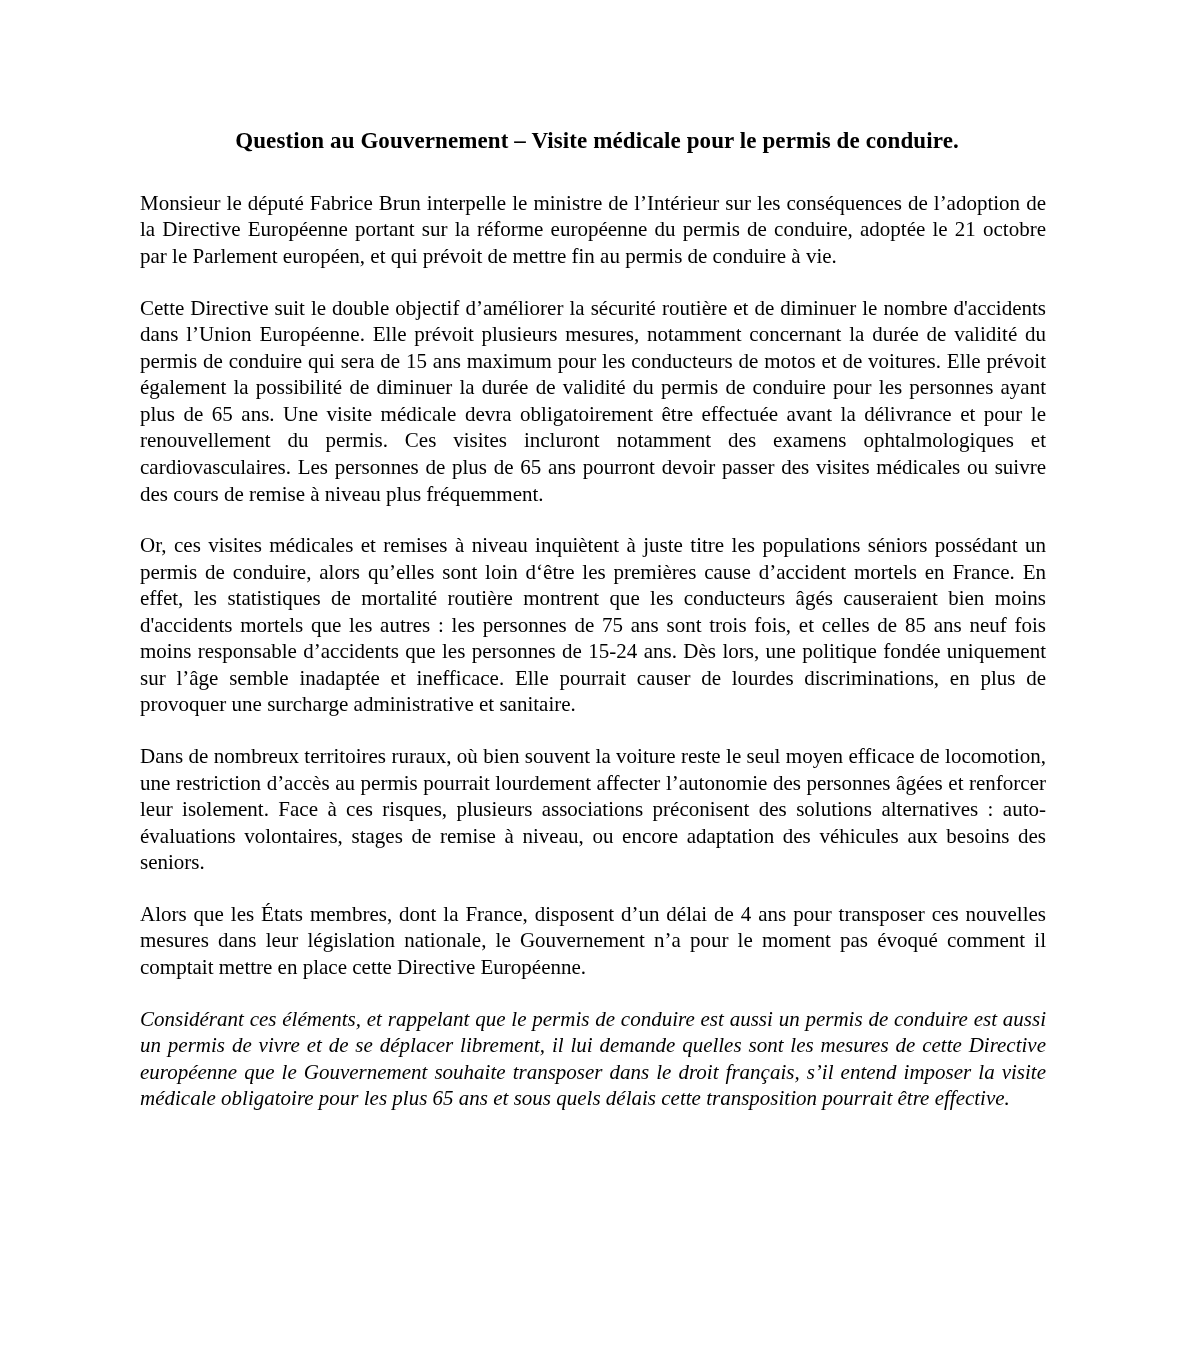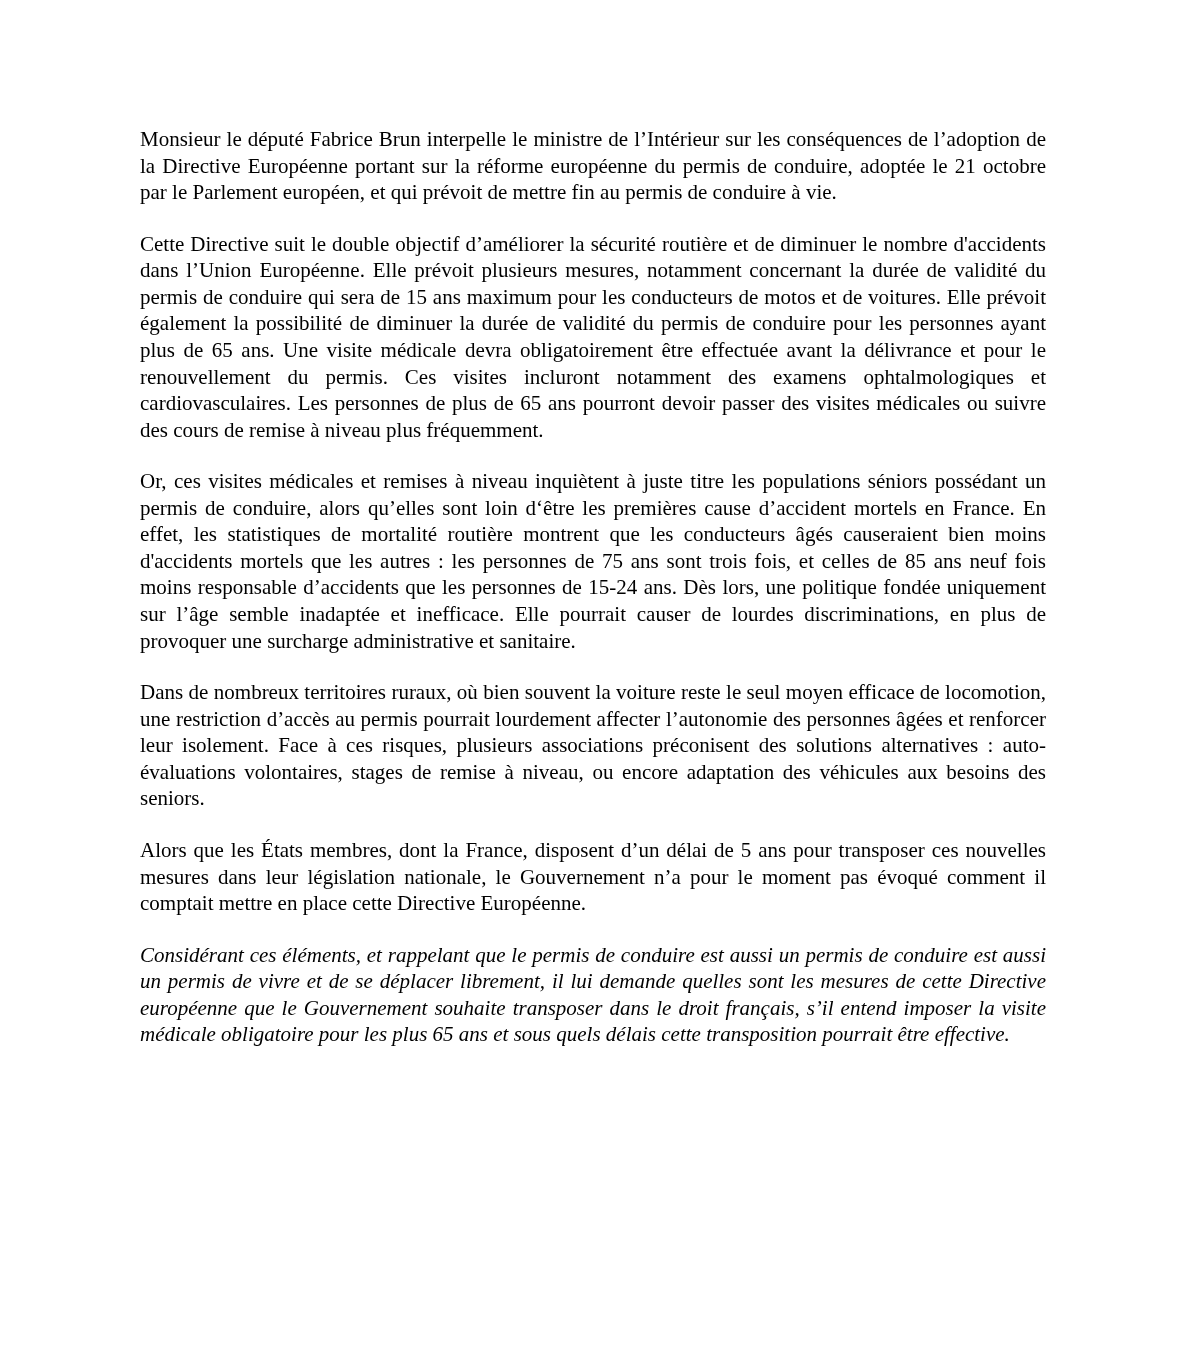--- a/index.html
+++ b/index.html
@@ -39,26 +39,27 @@
   .para:last-child {
     margin-bottom: 0;
     font-style: italic;
   }
 </style>
 </head>
 <body>
 
 <div class="page">
 
+  <h1 class="doc-title">Question au Gouvernement – Visite médicale pour le permis de conduire.</h1>
 
   <p class="para">Monsieur le député Fabrice Brun interpelle le ministre de l’Intérieur sur les conséquences de l’adoption de la Directive Européenne portant sur la réforme européenne du permis de conduire, adoptée le 21 octobre par le Parlement européen, et qui prévoit de mettre fin au permis de conduire à vie.</p>
 
   <p class="para">Cette Directive suit le double objectif d’améliorer la sécurité routière et de diminuer le nombre d'accidents dans l’Union Européenne. Elle prévoit plusieurs mesures, notamment concernant la durée de validité du permis de conduire qui sera de 15 ans maximum pour les conducteurs de motos et de voitures. Elle prévoit également la possibilité de diminuer la durée de validité du permis de conduire pour les personnes ayant plus de 65 ans. Une visite médicale devra obligatoirement être effectuée avant la délivrance et pour le renouvellement du permis. Ces visites incluront notamment des examens ophtalmologiques et cardiovasculaires. Les personnes de plus de 65 ans pourront devoir passer des visites médicales ou suivre des cours de remise à niveau plus fréquemment.</p>
 
   <p class="para">Or, ces visites médicales et remises à niveau inquiètent à juste titre les populations séniors possédant un permis de conduire, alors qu’elles sont loin d‘être les premières cause d’accident mortels en France. En effet, les statistiques de mortalité routière montrent que les conducteurs âgés causeraient bien moins d'accidents mortels que les autres : les personnes de 75 ans sont trois fois, et celles de 85 ans neuf fois moins responsable d’accidents que les personnes de 15-24 ans. Dès lors, une politique fondée uniquement sur l’âge semble inadaptée et inefficace. Elle pourrait causer de lourdes discriminations, en plus de provoquer une surcharge administrative et sanitaire.</p>
 
   <p class="para">Dans de nombreux territoires ruraux, où bien souvent la voiture reste le seul moyen efficace de locomotion, une restriction d’accès au permis pourrait lourdement affecter l’autonomie des personnes âgées et renforcer leur isolement. Face à ces risques, plusieurs associations préconisent des solutions alternatives : auto-évaluations volontaires, stages de remise à niveau, ou encore adaptation des véhicules aux besoins des seniors.</p>
 
-  <p class="para">Alors que les États membres, dont la France, disposent d’un délai de 5 ans pour transposer ces nouvelles mesures dans leur législation nationale, le Gouvernement n’a pour le moment pas évoqué comment il comptait mettre en place cette Directive Européenne.</p>
+  <p class="para">Alors que les États membres, dont la France, disposent d’un délai de 4 ans pour transposer ces nouvelles mesures dans leur législation nationale, le Gouvernement n’a pour le moment pas évoqué comment il comptait mettre en place cette Directive Européenne.</p>
 
   <p class="para">Considérant ces éléments, et rappelant que le permis de conduire est aussi un permis de conduire est aussi un permis de vivre et de se déplacer librement, il lui demande quelles sont les mesures de cette Directive européenne que le Gouvernement souhaite transposer dans le droit français, s’il entend imposer la visite médicale obligatoire pour les plus 65 ans et sous quels délais cette transposition pourrait être effective.</p>
 
 </div>
 
 </body></html>

